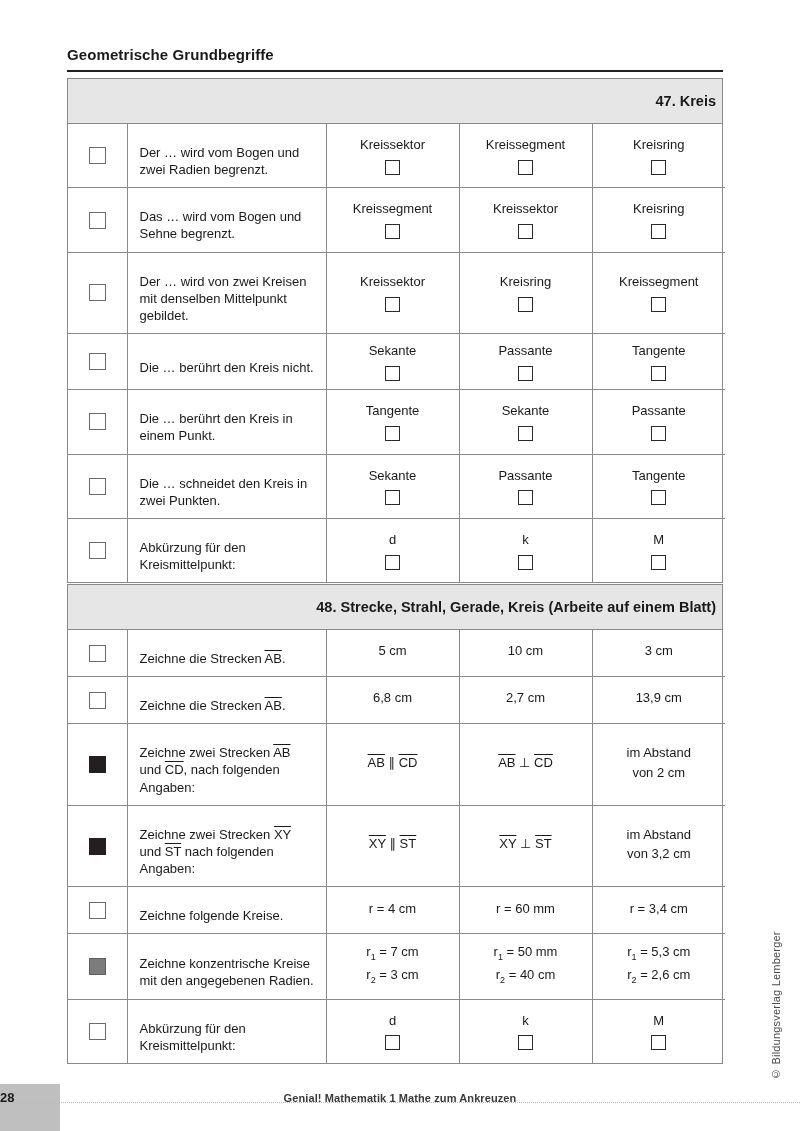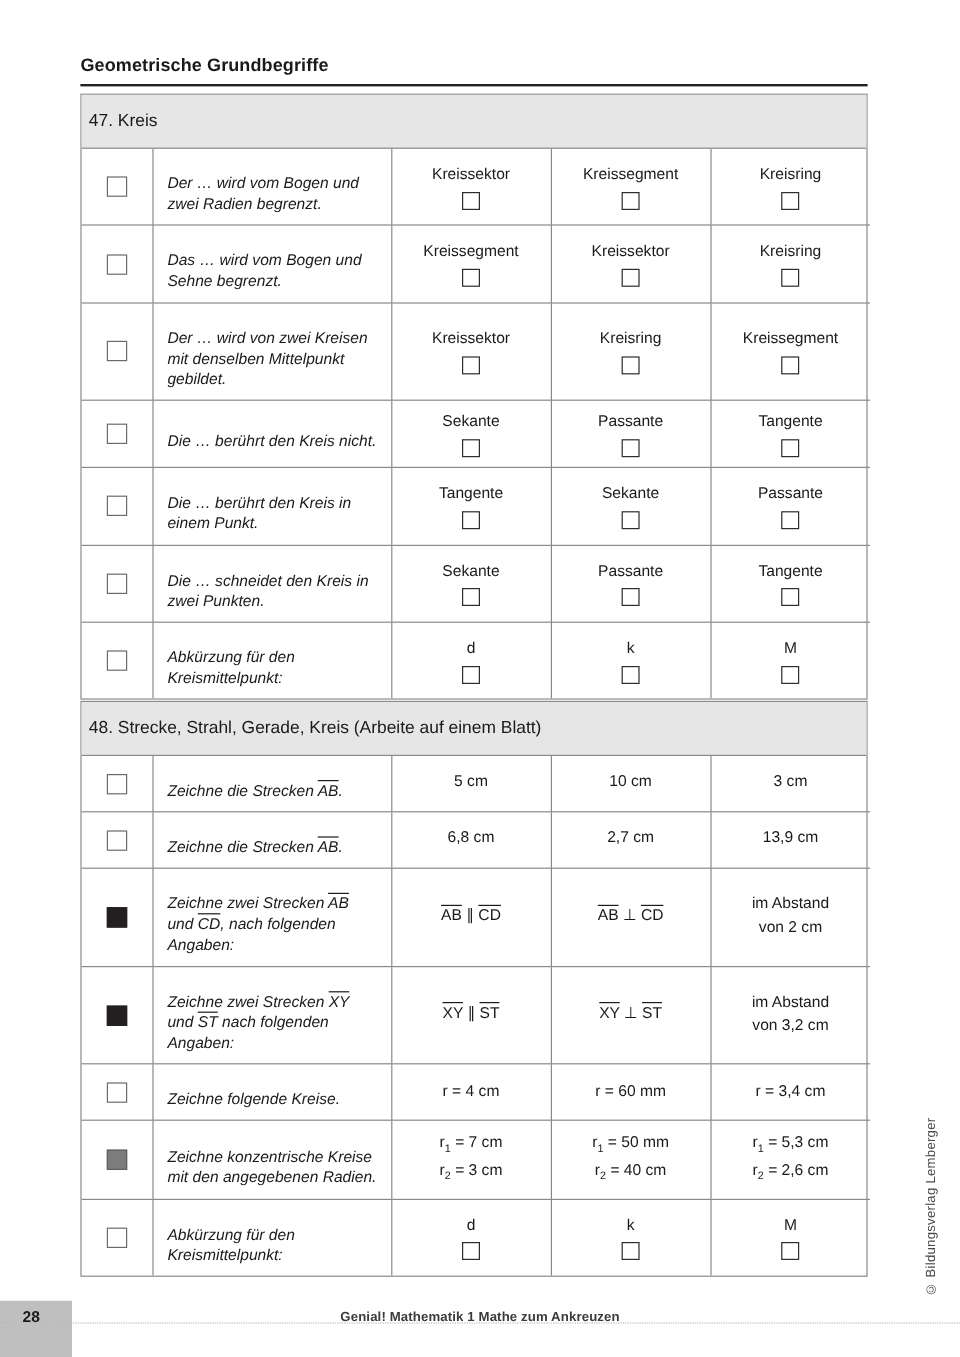--- a/index.html
+++ b/index.html
@@ -44,23 +44,23 @@
     border: 1px solid #8a8a8a;
     box-sizing: border-box;
     background: #fff;
   }
   #exercise-47 { top: 78px; }
   #exercise-48 { top: 584px; }
 
   .ex-head {
     background: #e6e6e6;
     border-bottom: 1px solid #8a8a8a;
-    text-align: left;
+    text-align: right;
     font-size: 14.5px;
-    font-weight: normal;
+    font-weight: bold;
     color: #1a1a1a;
     padding: 14px 6px 14px 6px;
     box-sizing: border-box;
   }
 
   .ex-table {
     width: 100%;
     border-collapse: collapse;
     table-layout: fixed;
   }
@@ -70,21 +70,21 @@
     border-right: 1px solid #8a8a8a;
     vertical-align: middle;
     box-sizing: border-box;
     font-size: 13px;
     color: #1a1a1a;
   }
   .ex-table tr:last-child td { border-bottom: none; }
   .ex-table td:last-child { border-right: none; }
 
   .col-mark  { width: 59px;  text-align: center; padding: 6px 0; }
-  .col-task  { width: 199px; padding: 20px 10px 9px 12px; line-height: 1.32; font-style: italic; }
+  .col-task  { width: 199px; padding: 20px 10px 9px 12px; line-height: 1.32; }
   .col-opt   { width: 133px; text-align: center; padding: 8px 4px; line-height: 1.35; }
 
   
   .chk {
     display: inline-block;
     width: 17px;
     height: 17px;
     border: 1px solid #6b6b6b;
     background: #ffffff;
     box-sizing: border-box;
@@ -130,21 +130,21 @@
     top: 1084px;
     width: 60px;
     height: 47px;
     background: #bfbfbf;
   }
   .page-num {
     position: absolute;
     left: 0;
     top: 1090px;
     width: 52px;
-    text-align: center;
+    text-align: left;
     font-size: 13px;
     font-weight: bold;
     color: #1a1a1a;
   }
   .footer-text {
     position: absolute;
     left: 0;
     top: 1092px;
     width: 800px;
     text-align: center;

